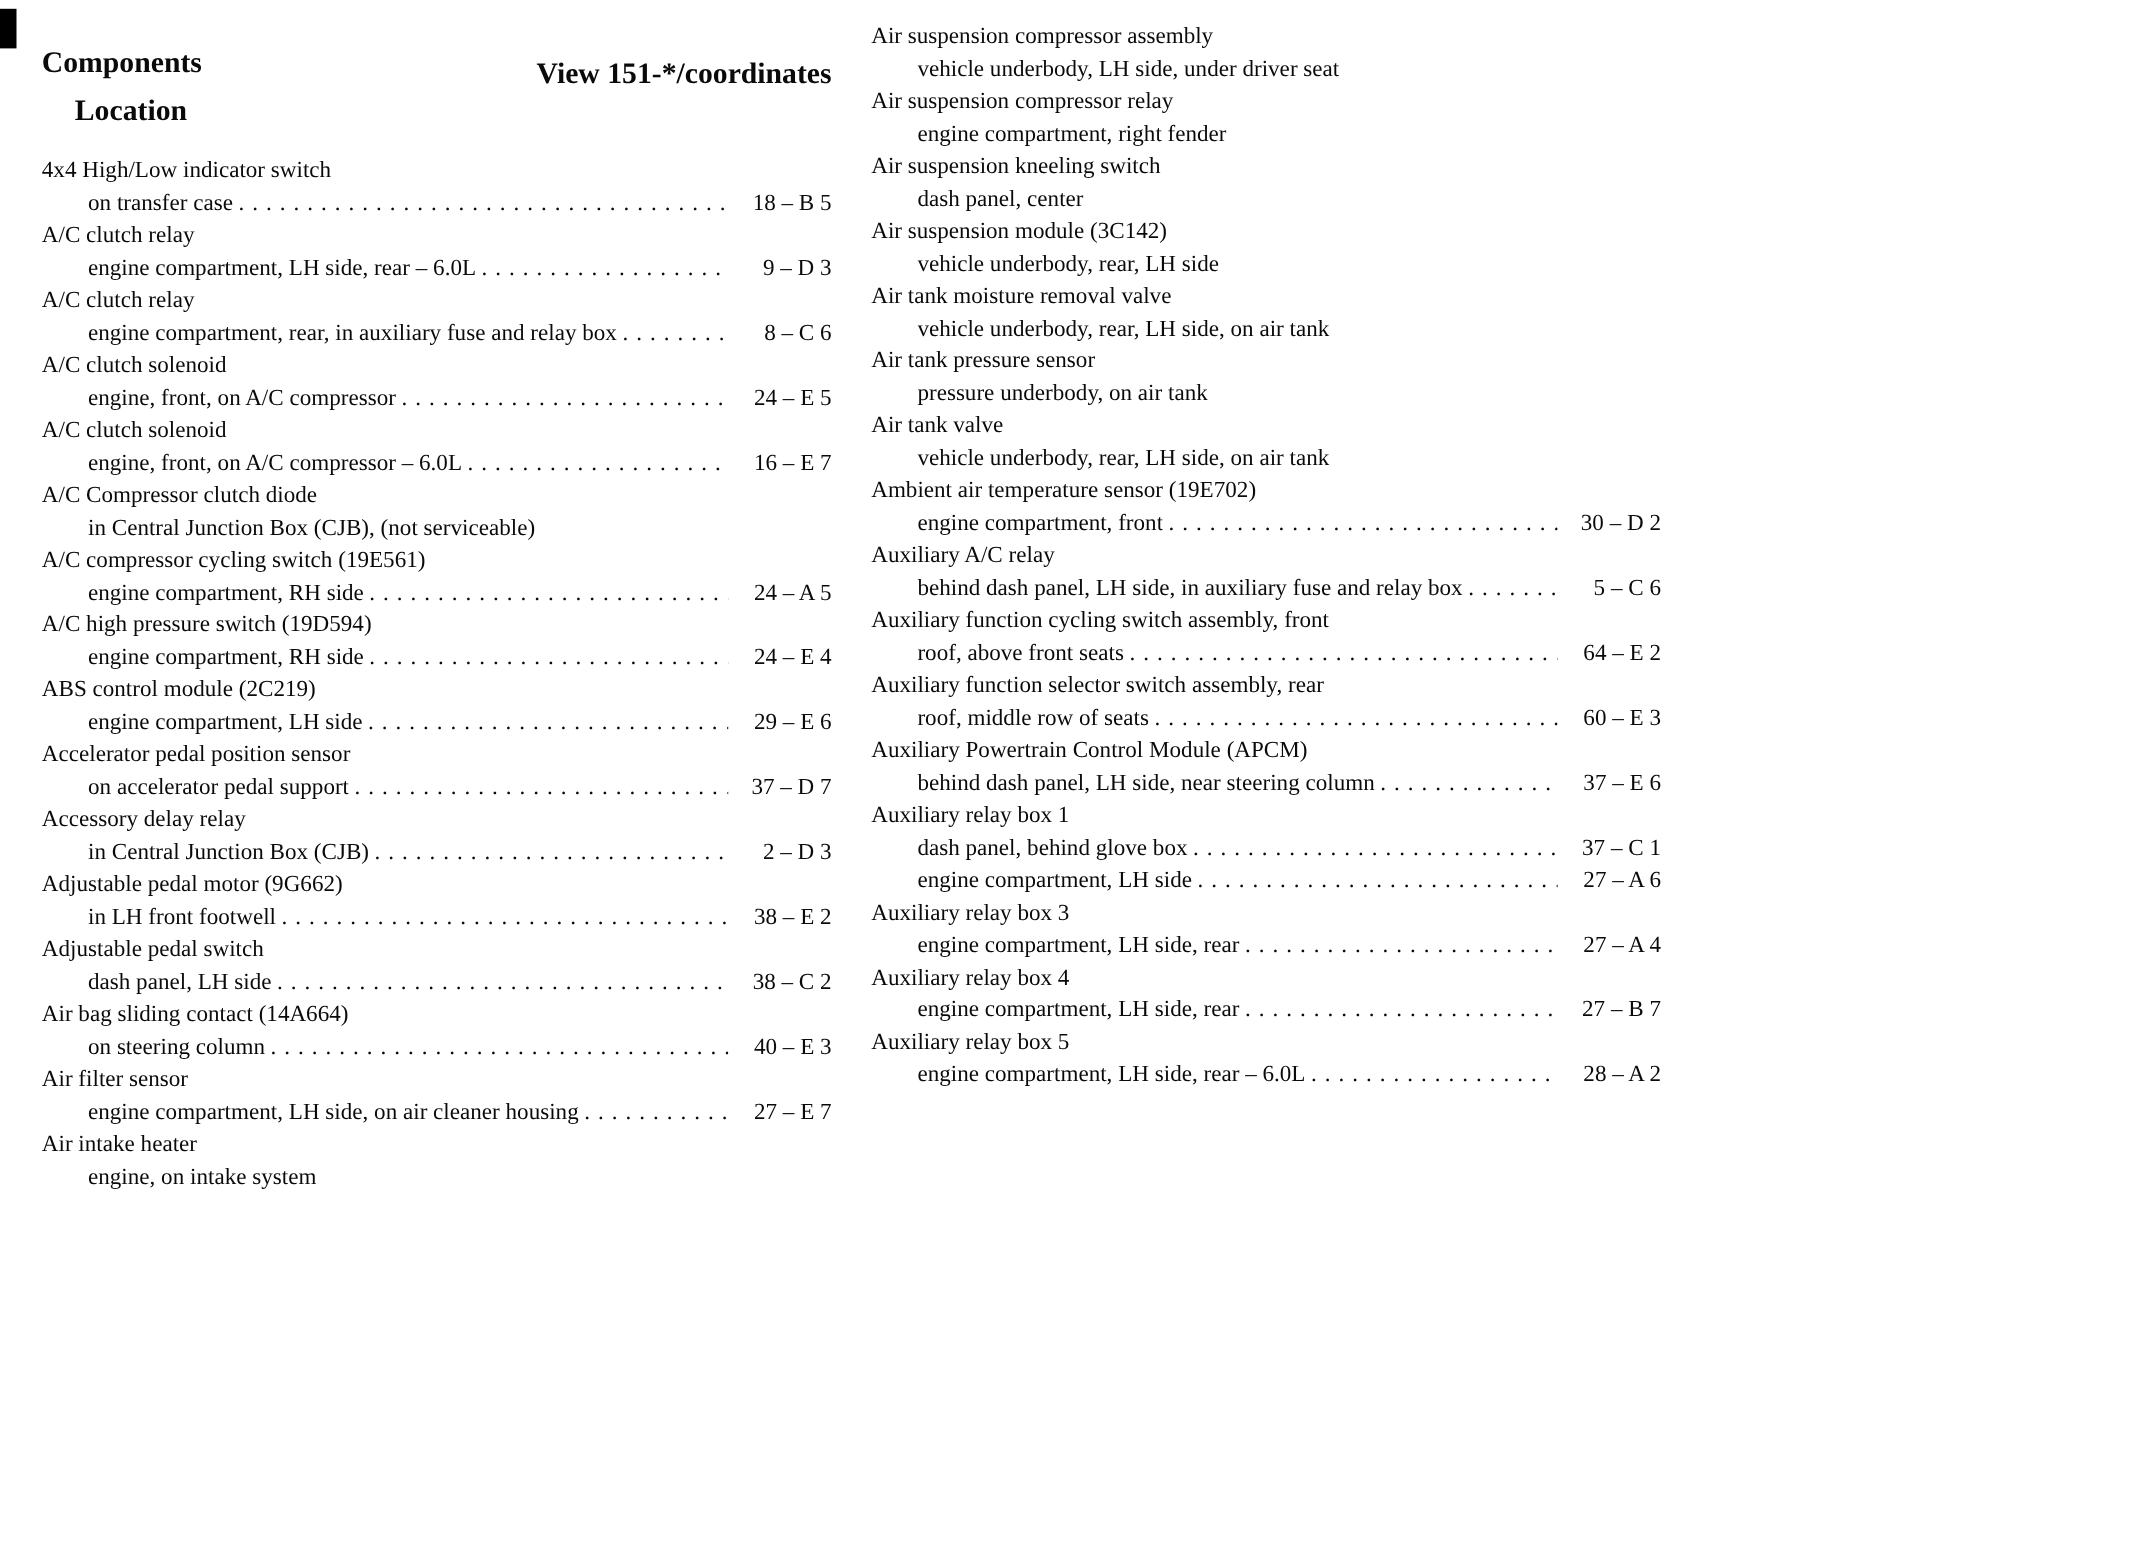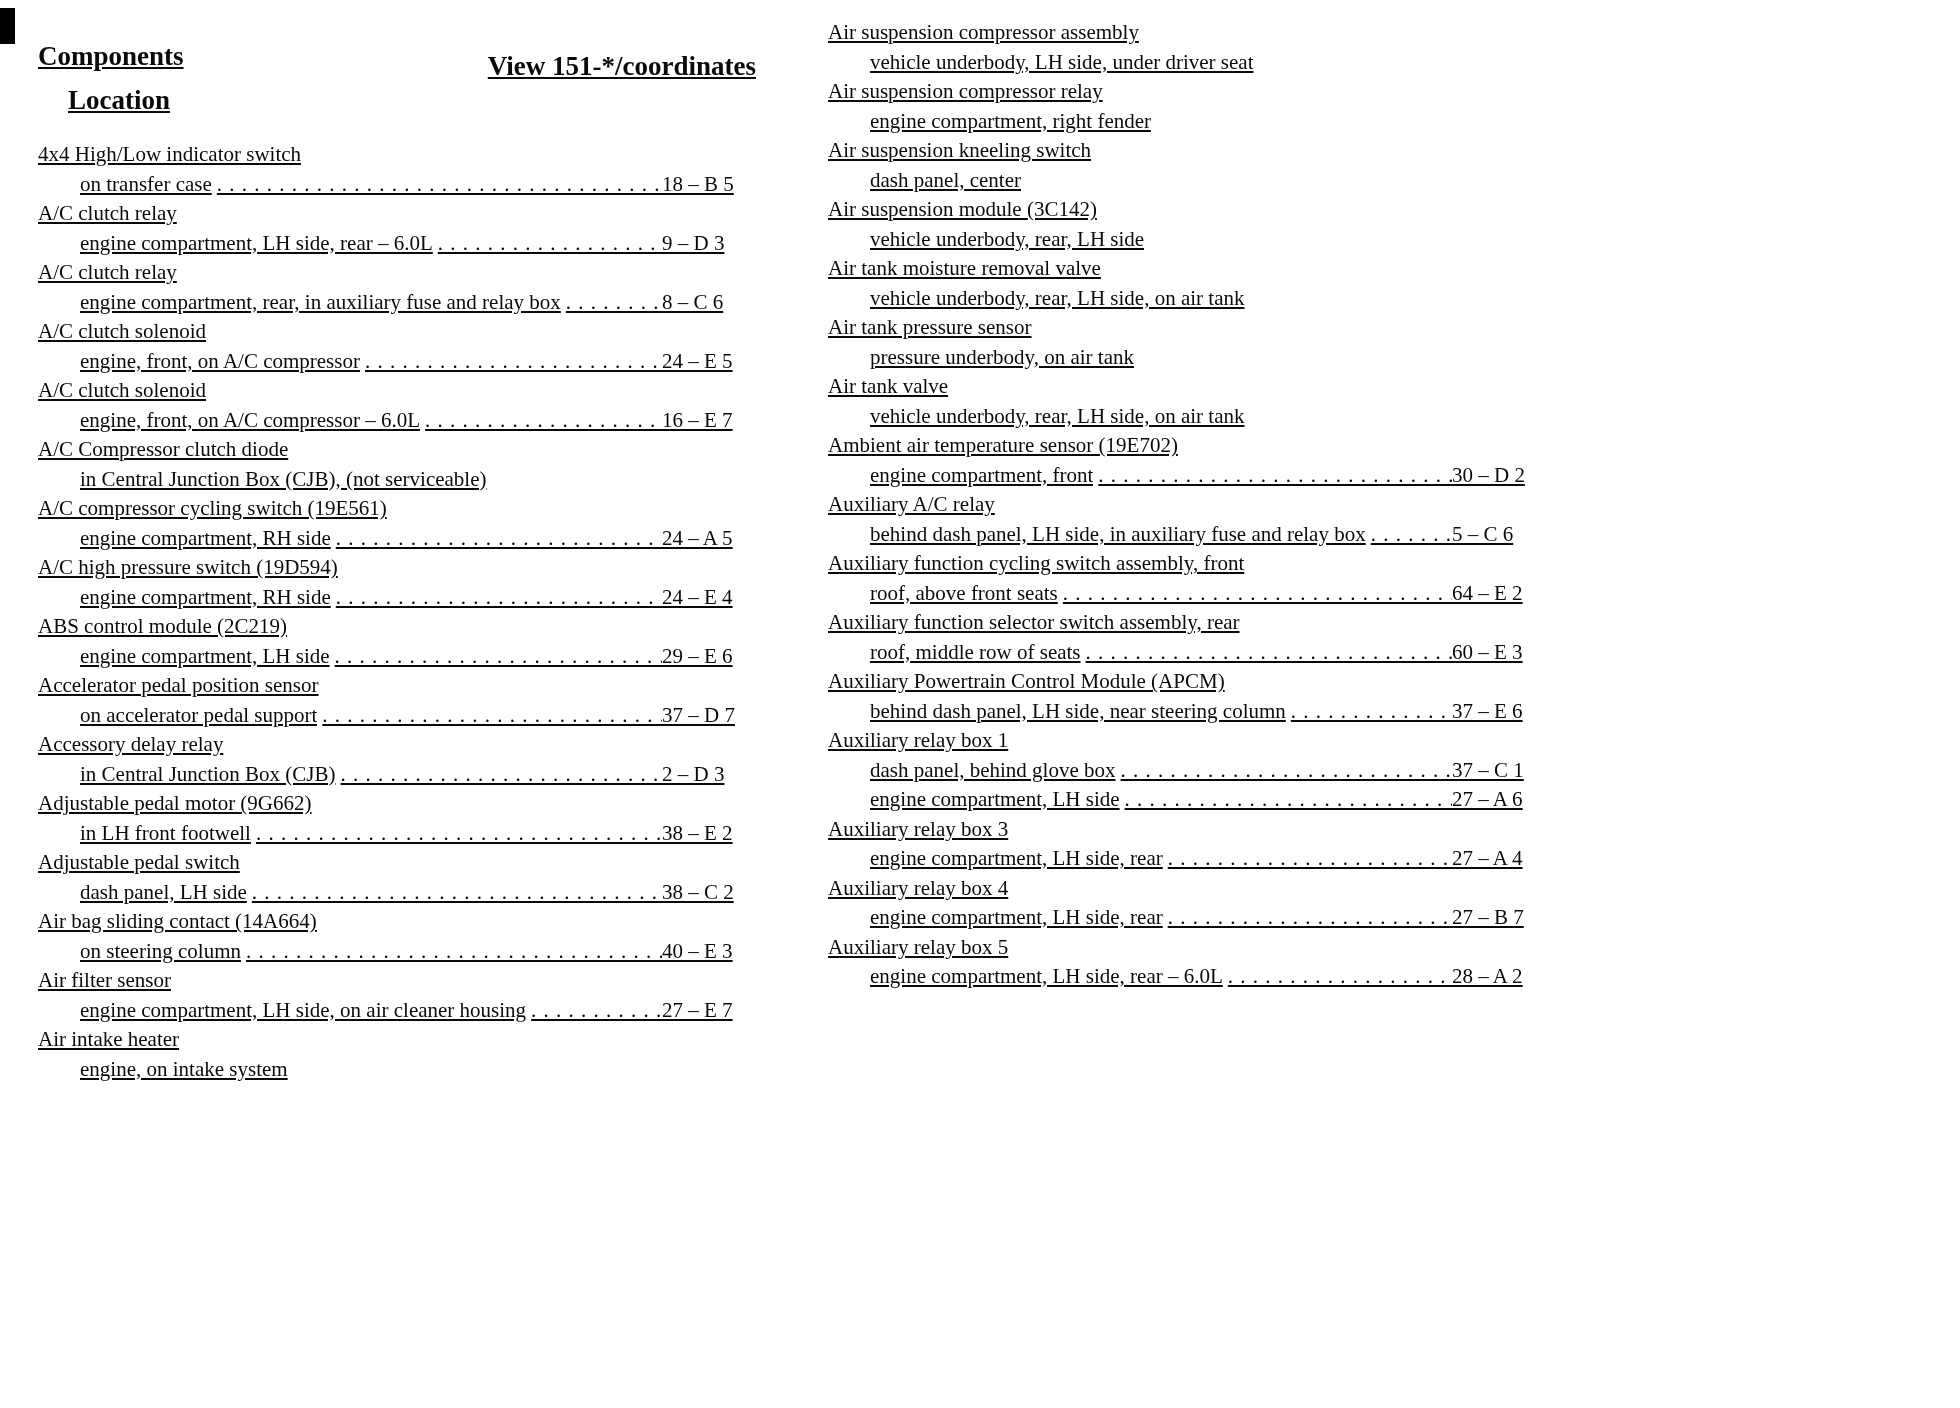--- a/index.html
+++ b/index.html
@@ -21,23 +21,22 @@
   .corner-mark {
     position: absolute;
     left: 0;
     top: 8px;
     width: 15px;
     height: 36px;
     background: #000;
   }
   .cols {
     display: flex;
-    gap: 72px;
+    gap: 36px;
     align-items: flex-start;
-    text-decoration: underline;
   }
   .col {
     flex: 0 0 718px;
     width: 718px;
     font-size: 21px;
     line-height: 29.5px;
   }
   .header-block {
     margin-top: 22px;
     margin-bottom: 24px;
@@ -87,21 +86,21 @@
     white-space: nowrap;
     padding: 0 5px;
   }
   .dots::after {
     content: " . . . . . . . . . . . . . . . . . . . . . . . . . . . . . . . . . . . . . . . . . . . . . . . . . . . . . . . . . . . .";
     letter-spacing: 1px;
   }
   .coord {
     flex: 0 0 auto;
     width: 94px;
-    text-align: left;
+    text-align: right;
     white-space: nowrap;
   }
 </style>
 </head>
 <body>
 
 <div class="page">
   <div class="corner-mark"></div>
   <div class="cols">
 

